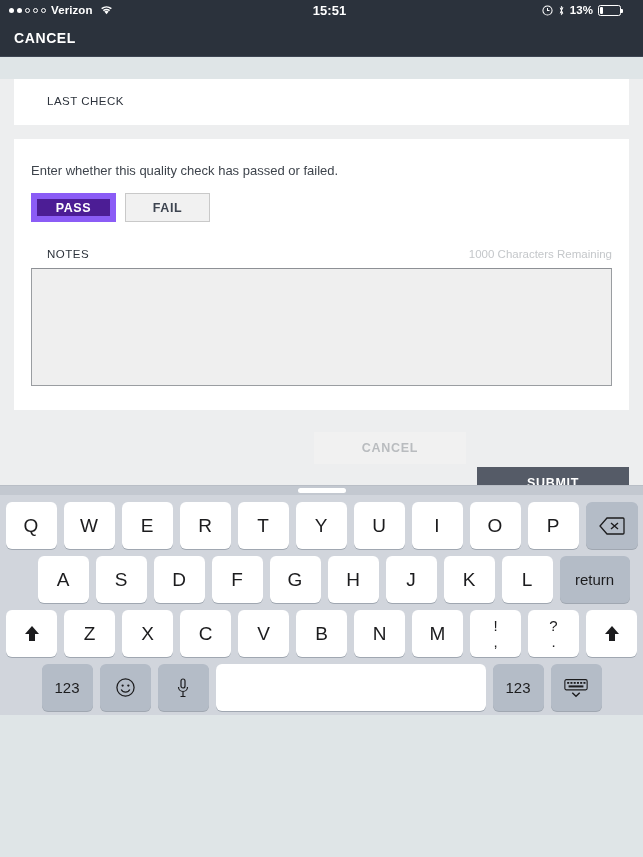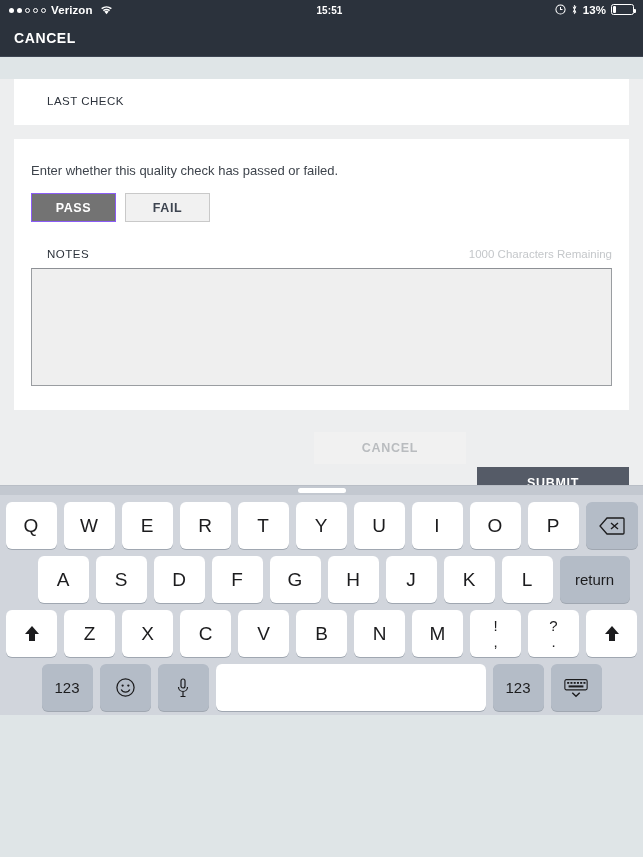--- a/index.html
+++ b/index.html
@@ -18,25 +18,25 @@
     font-size: 11.5px; font-weight: bold; letter-spacing: .1px;
   }
   .sb-left { display: flex; align-items: center; gap: 5px; padding-left: 9px; }
   .dots { display: flex; align-items: center; gap: 3px; }
   .dot { width: 5px; height: 5px; border-radius: 50%; background: #ffffff; }
   .dot.hollow { background: transparent; border: 1px solid #ffffff; width: 5px; height: 5px; }
   .carrier { font-size: 11.5px; font-weight: bold; }
   .wifi-ic { display: inline-block; width: 13px; height: 10px; position: relative; margin-left: 2px; }
   .sb-center {
     position: absolute; left: 16px; right: 0; text-align: center;
-    font-size: 10px; font-weight: bold;
+    font-size: 13px; font-weight: bold;
   }
   .sb-right {
-    margin-left: auto; display: flex; 
-    gap: 5px; padding-right: 9px; font-size: 11.5px; font-weight: bold;
+    margin-left: auto; display: flex; align-items: center;
+    gap: 5px; padding-right: 22px; font-size: 11.5px; font-weight: bold;
   }
   .batt {
     width: 23px; height: 11px; border: 1px solid #ffffff;
     border-radius: 2.5px; position: relative; display: inline-block;
   }
   .batt::after {
     content: ""; position: absolute; right: -3px; top: 3.5px;
     width: 2px; height: 4px; background: #ffffff; border-radius: 0 1px 1px 0;
   }
   .batt .fill {
@@ -74,21 +74,21 @@
   }
   .field-value { font-size: 13.5px; color: #555b63; margin-top: 9px; }
   .field-desc { font-size: 13px; color: #3e444c; margin-top: 8px; }
 
   .seg-row { display: flex; gap: 9px; margin-top: 15px; }
   .seg-btn {
     width: 85px; height: 29px; display: flex; align-items: center;
     justify-content: center; font-size: 12.5px; font-weight: bold;
     letter-spacing: .6px; cursor: pointer;
   }
-  .seg-btn.on { background: #737373; color: #ffffff; border: 1px solid #8b5cf6; }
+  .seg-btn.on { background: #4c1d95; color: #ffffff; border: 6px solid #8b5cf6; }
   .seg-btn.off { background: #f1f1f1; color: #3d4450; border: 1px solid #c9c9c9; }
 
   .notes-head {
     display: flex; align-items: baseline; justify-content: space-between;
     margin-top: 26px;
   }
   .chars-left { font-size: 11.5px; color: #c4c7ca; }
   .notes-area {
     margin-top: 8px; height: 118px; width: 100%;
     background: #efefef; border: 1px solid #9a9da1;

